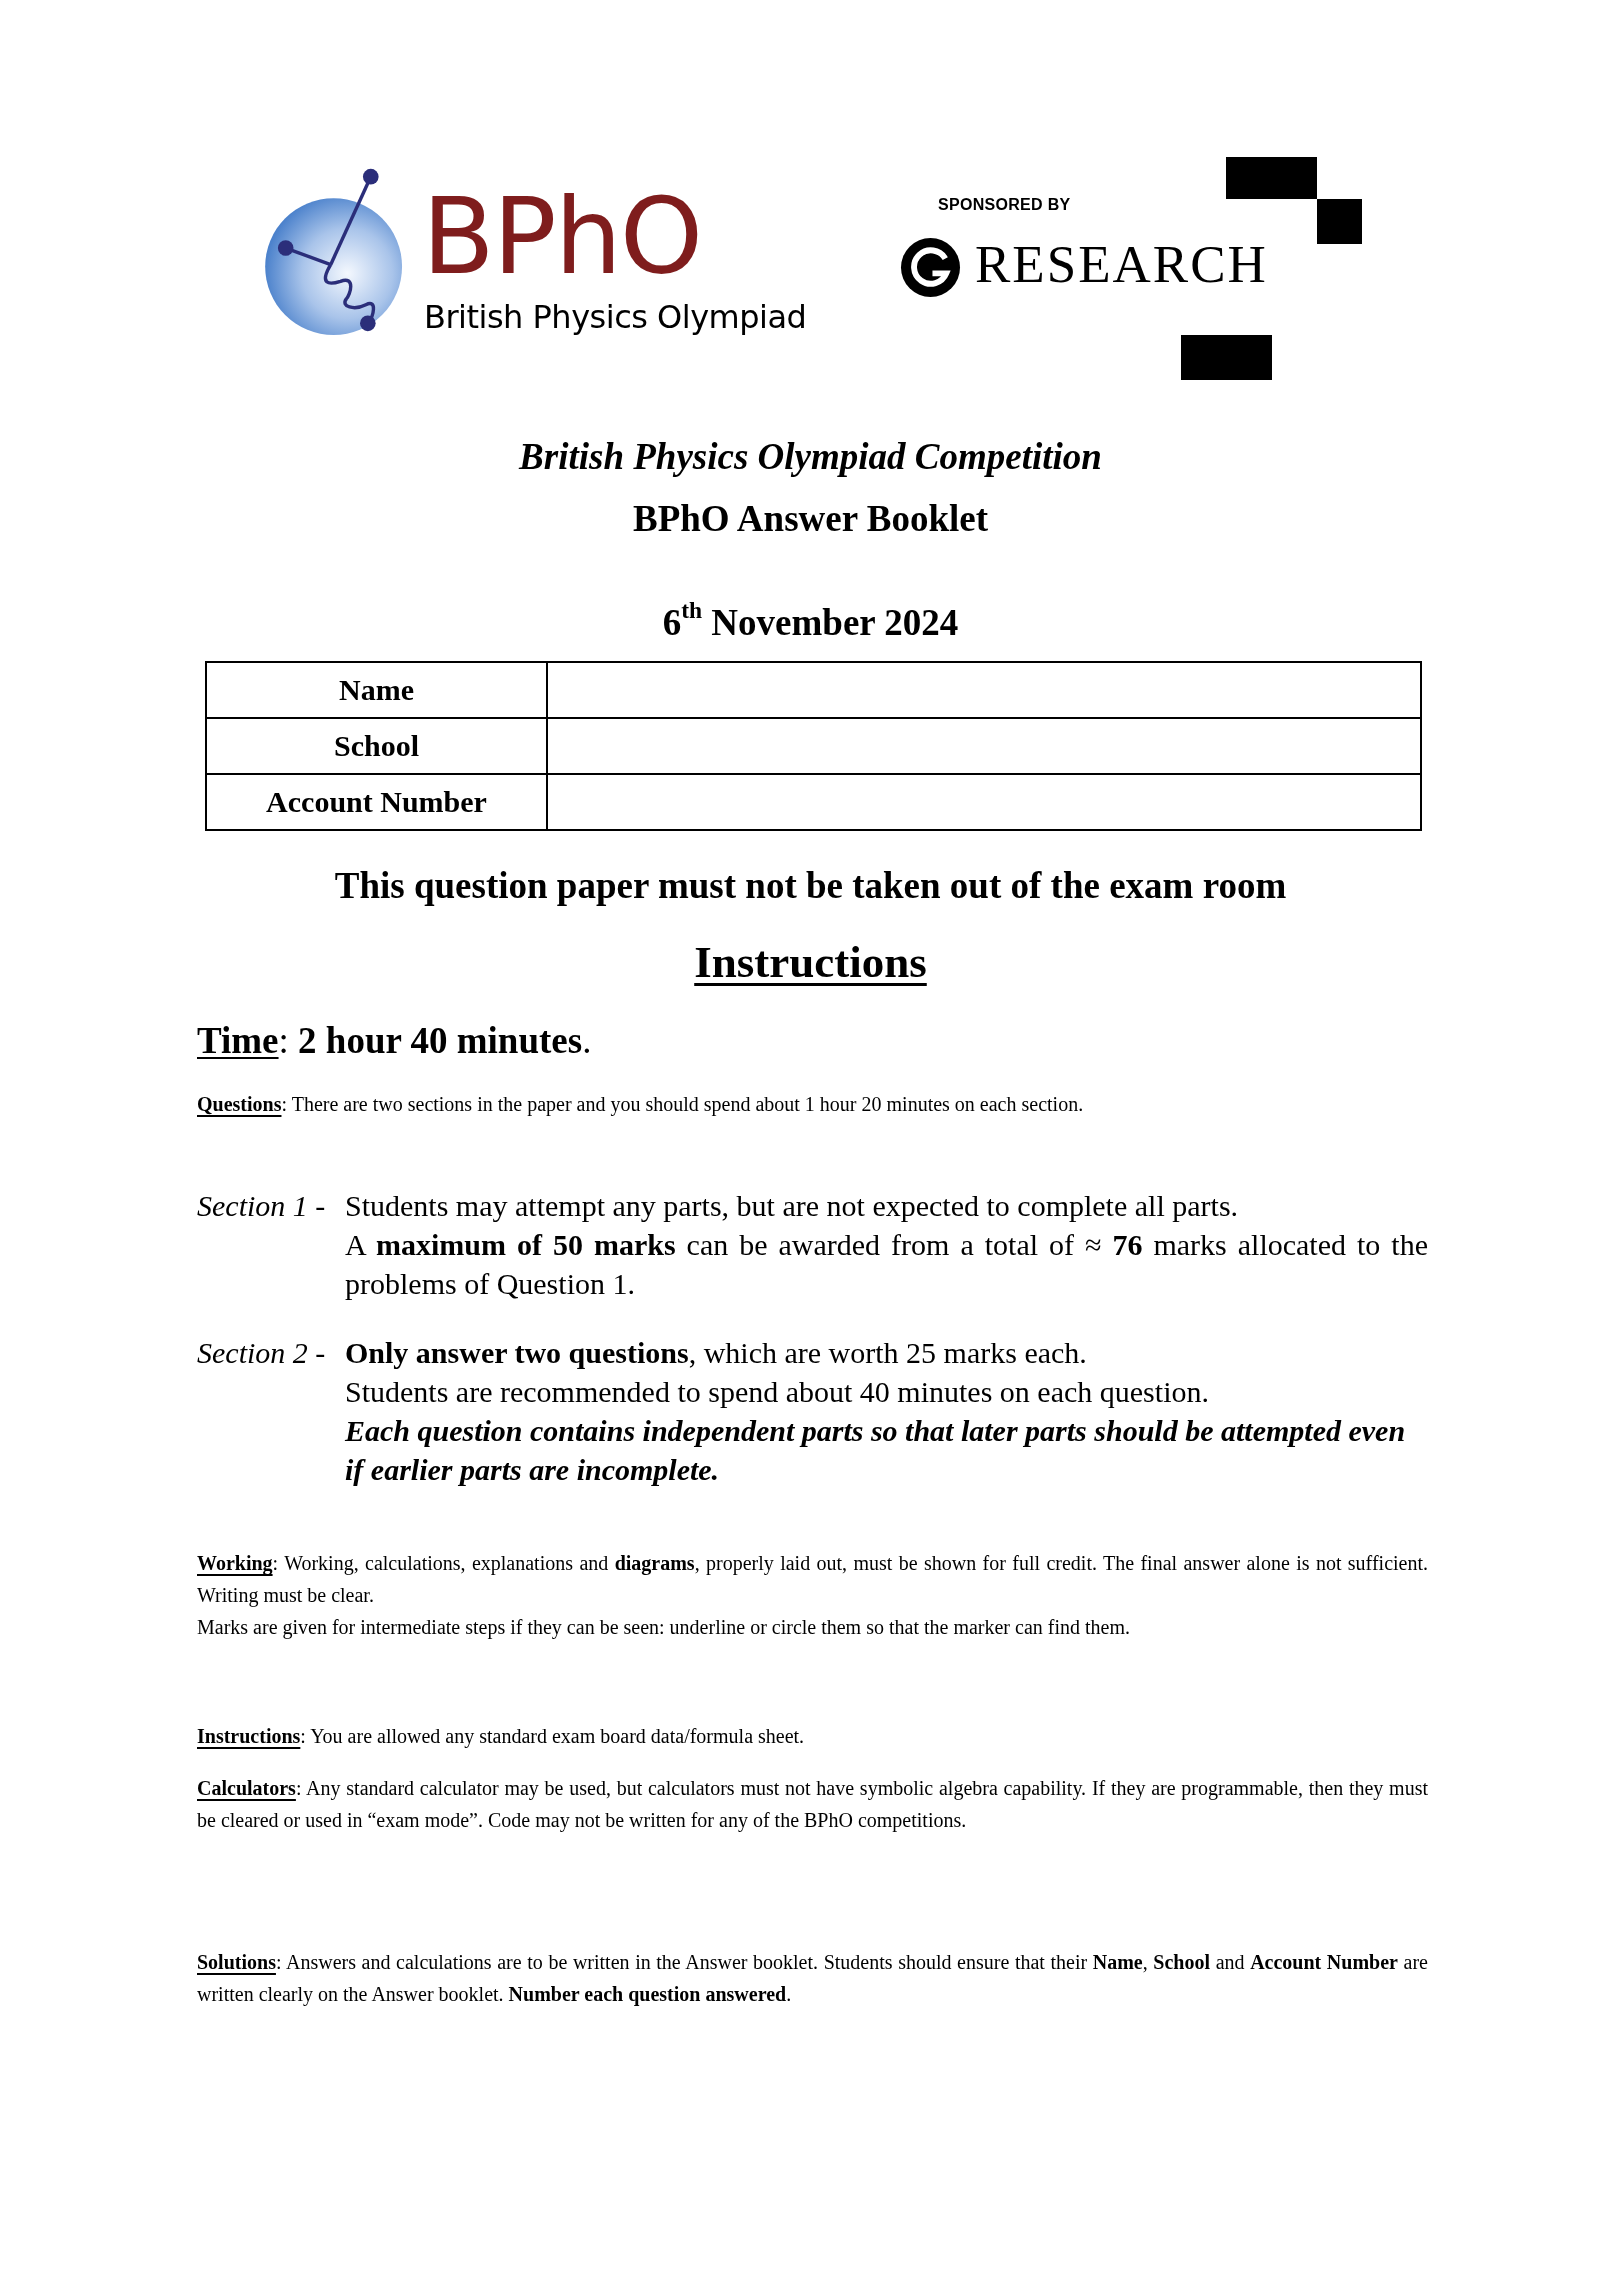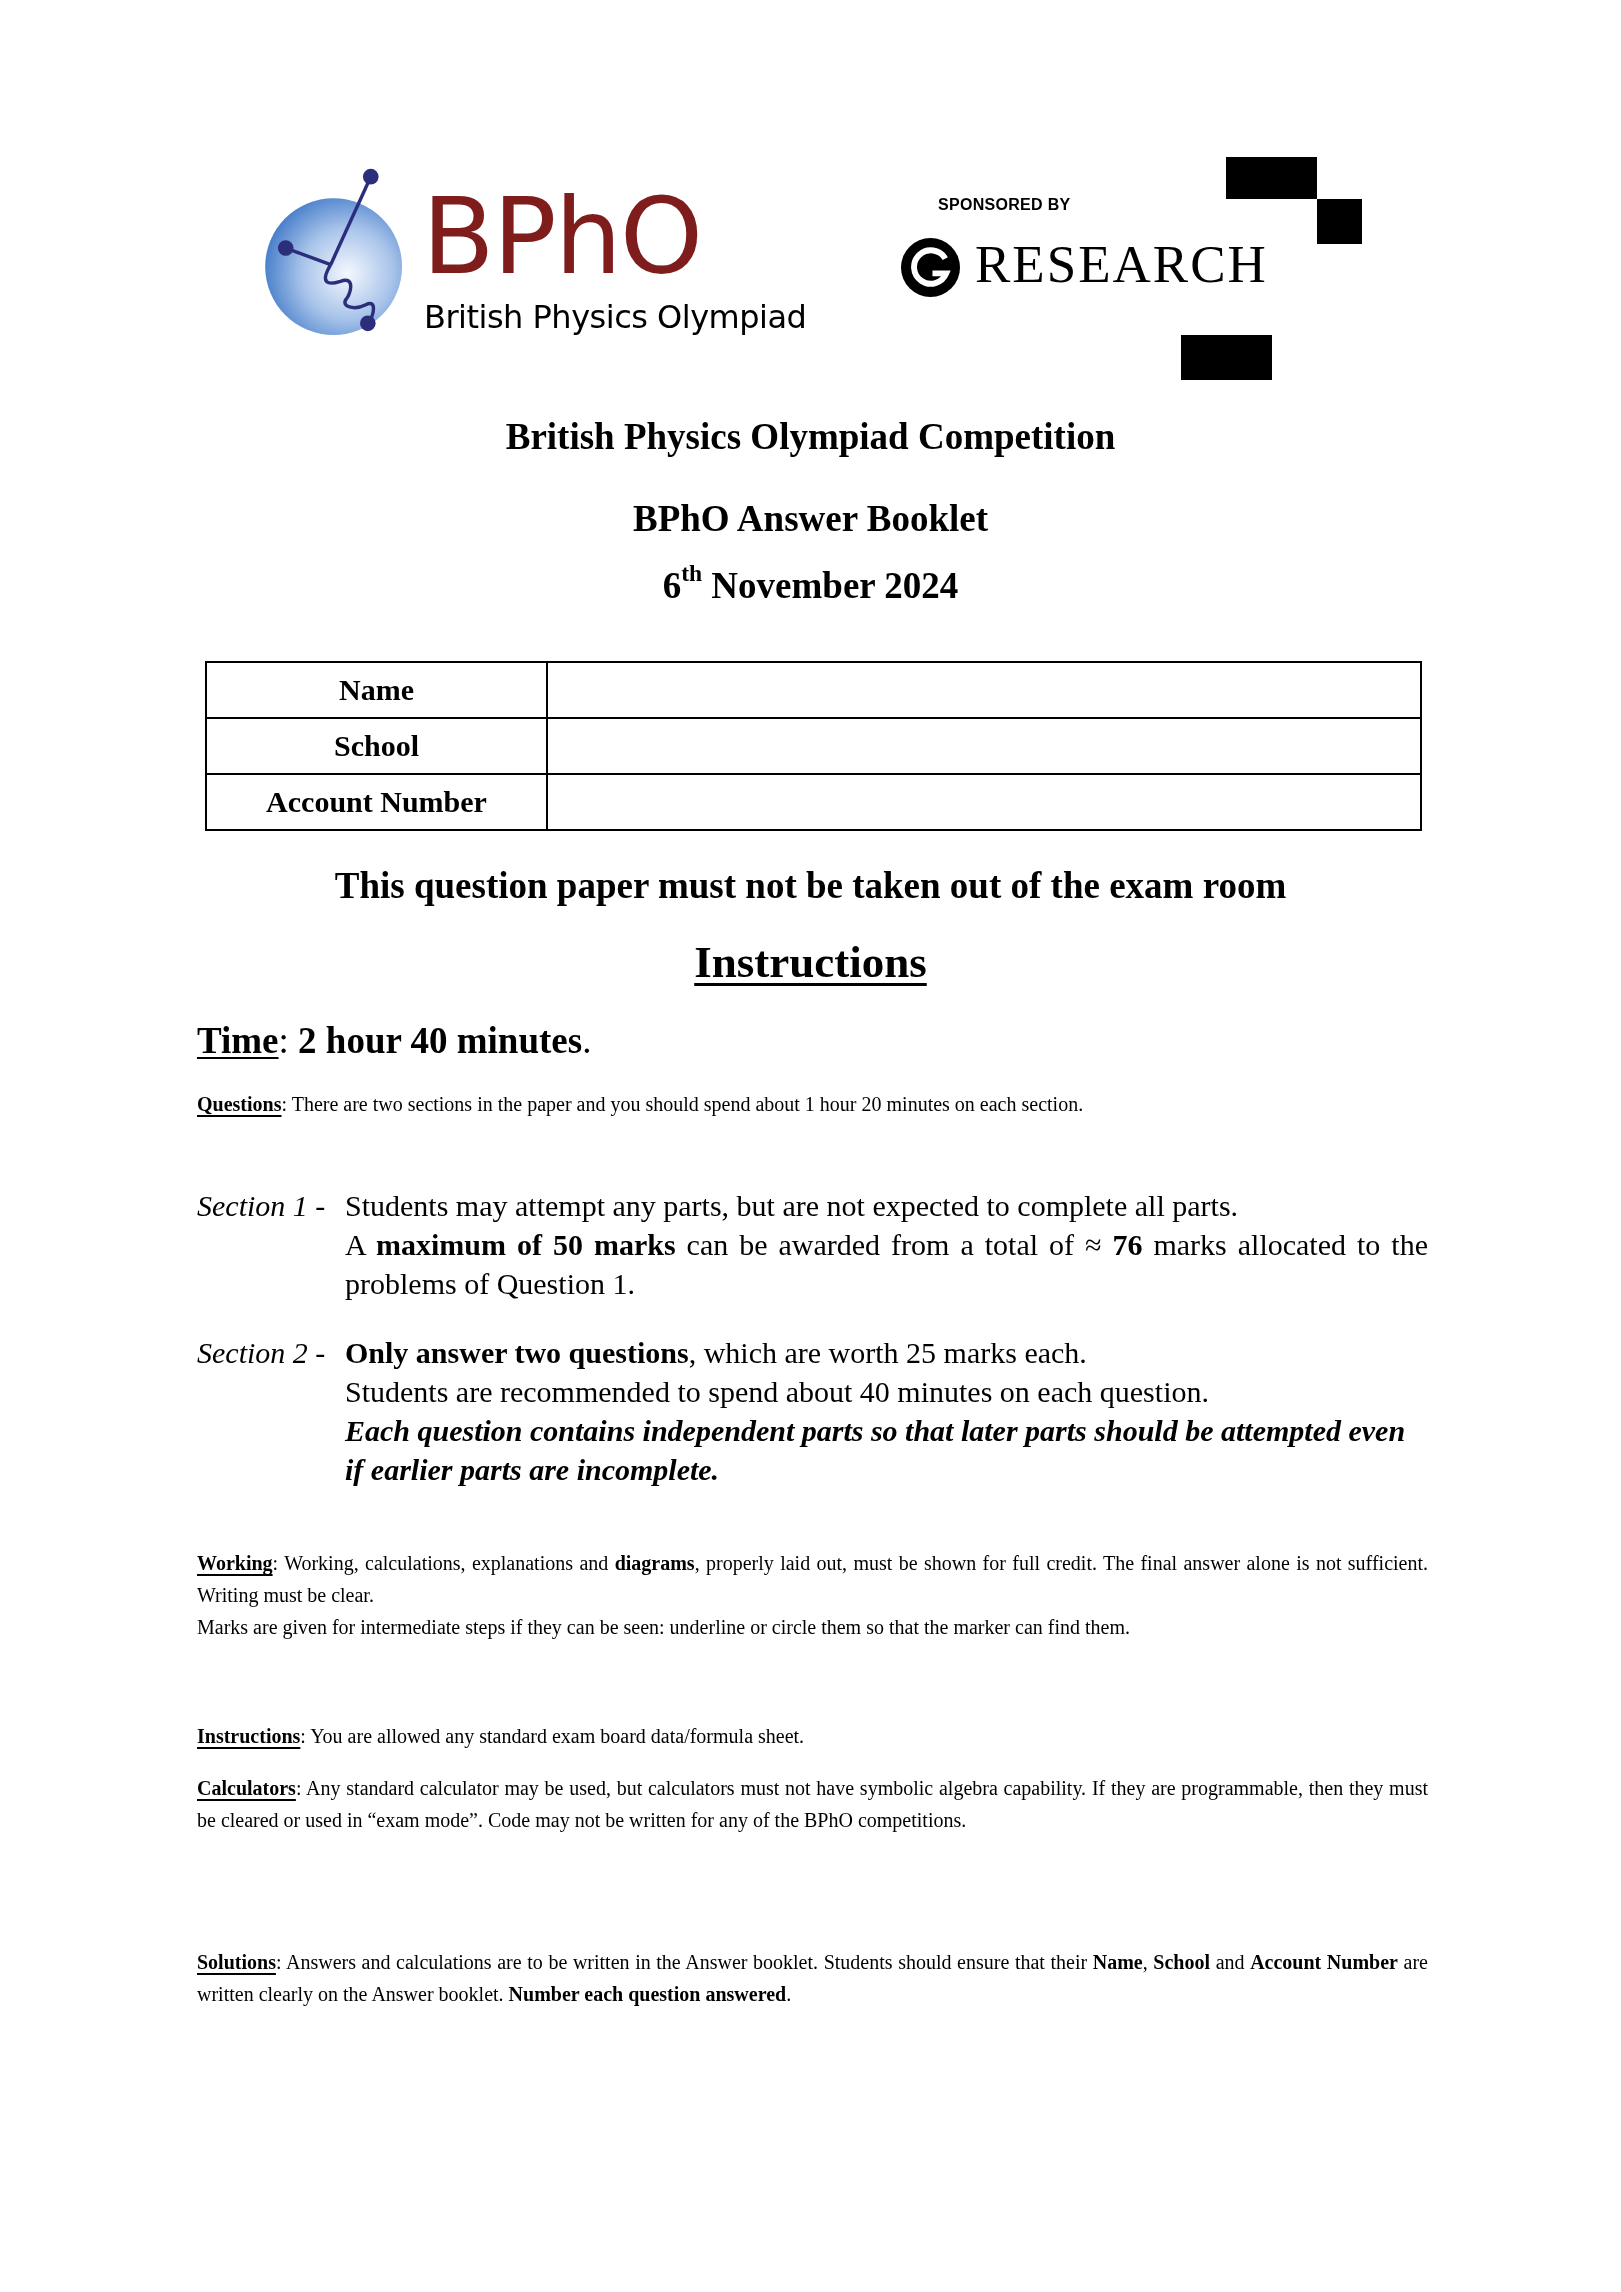--- a/index.html
+++ b/index.html
@@ -17,23 +17,23 @@
     
     .sponsored { left: 938px; top: 196px; font-family: "Liberation Sans", sans-serif; font-weight: bold;
                  font-size: 16px; letter-spacing: 0.3px; }
     .g-icon { left: 900px; top: 237px; width: 61px; height: 61px; }
     .research { left: 975px; top: 238px; font-family: Liberation Serif, serif; font-size: 53px;
                 line-height: 1; letter-spacing: 2px; font-weight: normal; }
     .block { background: #000; position: absolute; }
 
     
     .center-title { position: absolute; left: 0; width: 1621px; text-align: center; font-weight: bold; }
-    .t1 { top: 415px; font-size: 37px; }
+    .t1 { top: 435px; font-size: 37px; font-style: italic; }
     .t2 { top: 497px; font-size: 37px; }
-    .t3 { top: 564px; font-size: 37px; }
+    .t3 { top: 601px; font-size: 37px; }
     .t3 sup { font-size: 23.5px; vertical-align: top; position: relative; top: -3.9px; }
 
     
     .id-table { position: absolute; left: 205px; top: 661px; width: 1217px; border-collapse: collapse; }
     .id-table td { border: 2px solid #000; height: 54px; padding: 0; font-size: 30px; }
     .id-table td.lbl { width: 339px; text-align: center; font-weight: bold; }
     .id-table tr { border-bottom: 2.9px solid #000; }
 
     .warn { top: 864px; font-size: 37px; }
     .instr-head { top: 936px; font-size: 45px; }

